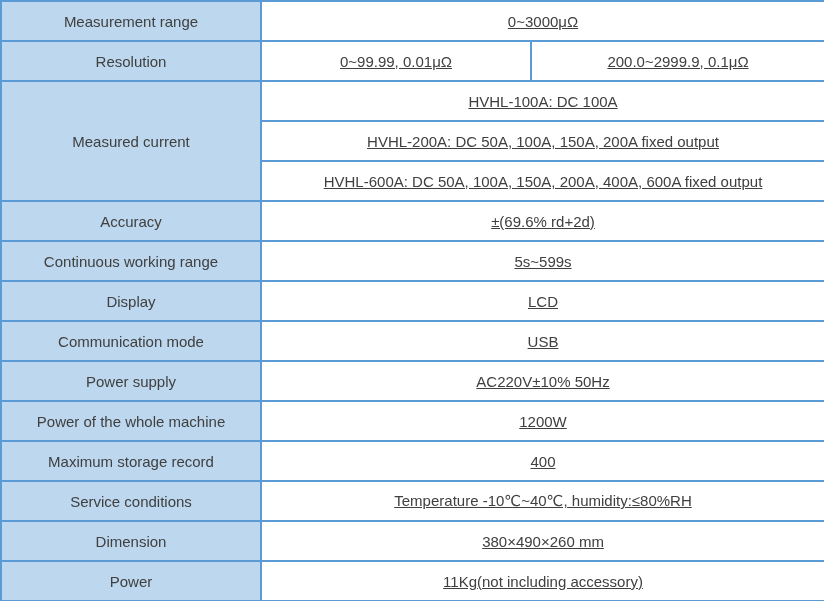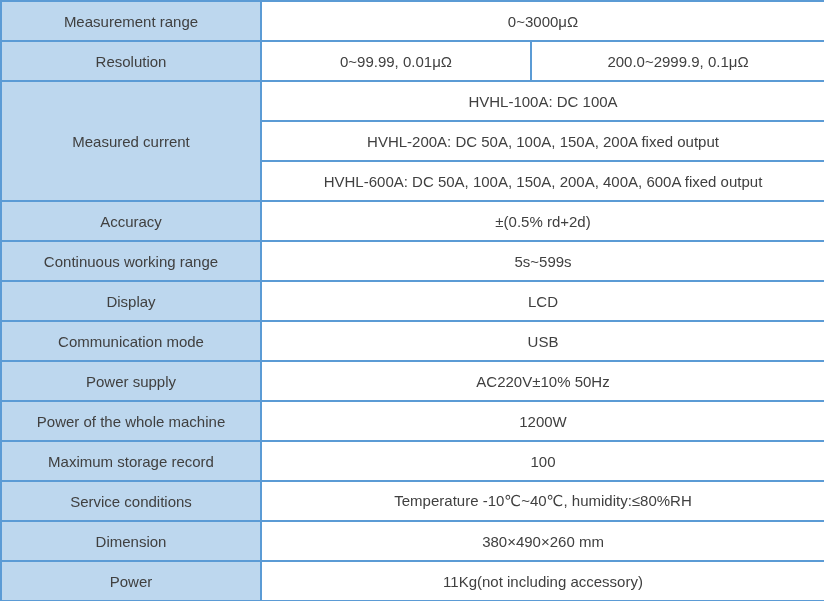--- a/index.html
+++ b/index.html
@@ -28,21 +28,21 @@
   .spec-table td {
     border: 2px solid var(--border-color);
     text-align: center;
     vertical-align: middle;
     padding: 0 18px;
     overflow: hidden;
     white-space: nowrap;
   }
   .spec-table tr { height: 40px; }
   .label-cell { background: var(--label-bg); }
-  .value-cell { background: var(--value-bg); }
+  .value-cell { background: var(--value-bg); text-decoration: underline; }
 </style>
 </head>
 <body>
 
 <table class="spec-table">
   <colgroup>
     <col class="c-label">
     <col class="c-val1">
     <col class="c-val2">
   </colgroup>
@@ -61,21 +61,21 @@
       <td class="value-cell" colspan="2">HVHL-100A: DC 100A</td>
     </tr>
     <tr>
       <td class="value-cell" colspan="2">HVHL-200A: DC 50A, 100A, 150A, 200A fixed output</td>
     </tr>
     <tr>
       <td class="value-cell" colspan="2">HVHL-600A: DC 50A, 100A, 150A, 200A, 400A, 600A fixed output</td>
     </tr>
     <tr>
       <td class="label-cell">Accuracy</td>
-      <td class="value-cell" colspan="2">±(0.5% rd+2d)</td>
+      <td class="value-cell" colspan="2">±(69.6% rd+2d)</td>
     </tr>
     <tr>
       <td class="label-cell">Continuous working range</td>
       <td class="value-cell" colspan="2">5s~599s</td>
     </tr>
     <tr>
       <td class="label-cell">Display</td>
       <td class="value-cell" colspan="2">LCD</td>
     </tr>
     <tr>
@@ -85,21 +85,21 @@
     <tr>
       <td class="label-cell">Power supply</td>
       <td class="value-cell" colspan="2">AC220V±10% 50Hz</td>
     </tr>
     <tr>
       <td class="label-cell">Power of the whole machine</td>
       <td class="value-cell" colspan="2">1200W</td>
     </tr>
     <tr>
       <td class="label-cell">Maximum storage record</td>
-      <td class="value-cell" colspan="2">100</td>
+      <td class="value-cell" colspan="2">400</td>
     </tr>
     <tr>
       <td class="label-cell">Service conditions</td>
       <td class="value-cell" colspan="2">Temperature -10℃~40℃, humidity:≤80%RH</td>
     </tr>
     <tr>
       <td class="label-cell">Dimension</td>
       <td class="value-cell" colspan="2">380×490×260 mm</td>
     </tr>
     <tr>

